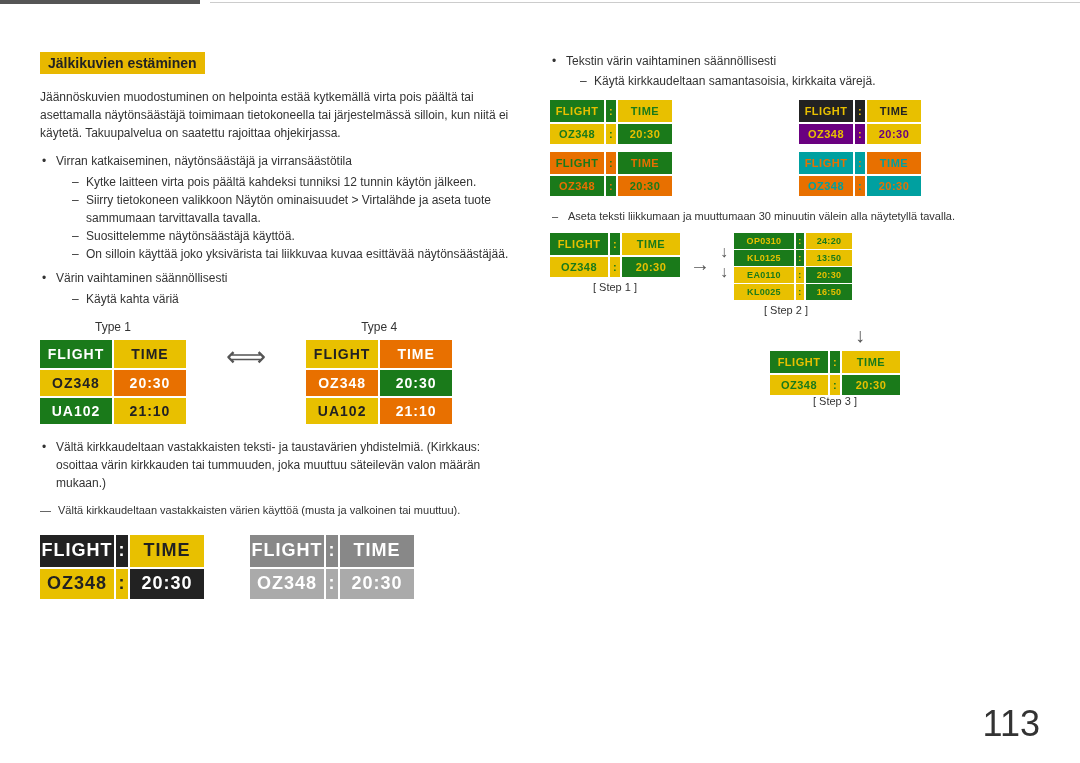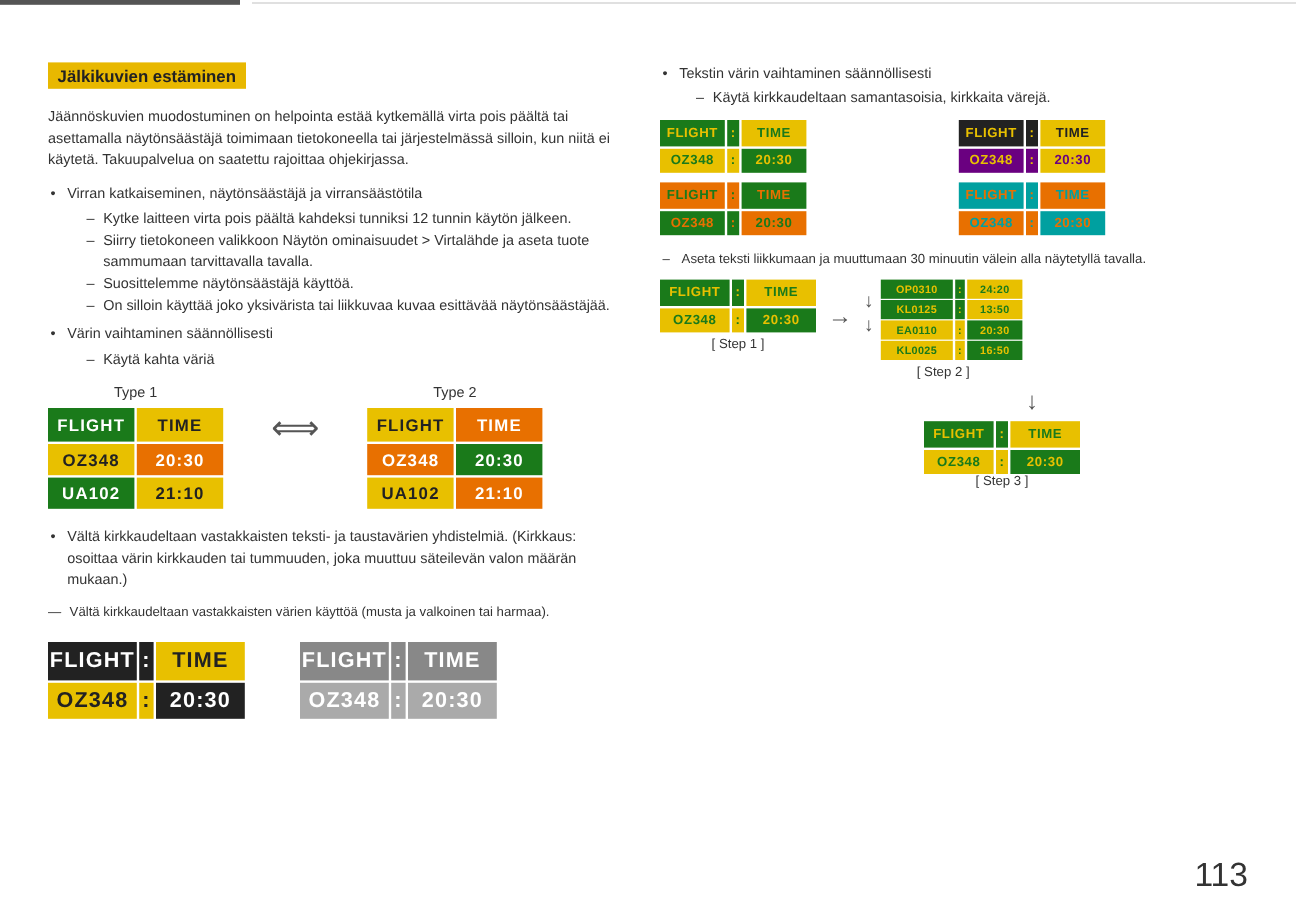--- a/index.html
+++ b/index.html
@@ -342,21 +342,21 @@
       font-weight: bold;
       font-size: 10px;
       letter-spacing: 0.3px;
     }
 
     
     .page-number {
       position: absolute;
       bottom: 18px;
       right: 40px;
-      font-size: 28px;
+      font-size: 36px;
       color: #333;
       font-weight: 300;
     }
 
     .dash-right {
       font-size: 11px;
       color: #333;
       line-height: 1.5;
       position: relative;
       padding-left: 18px;
@@ -422,21 +422,21 @@
               <div class="cell bg-yellow" style="width:72px;height:26px;font-size:14px;">21:10</div>
             </div>
           </div>
         </div>
 
         <div class="arrow-container">
           <span class="double-arrow">⟺</span>
         </div>
 
         <div class="type-block">
-          <span class="type-label">Type 2</span>
+          <span class="type-label">Type 4</span>
           <div class="flight-panel">
             <div class="flight-header-row">
               <div class="cell bg-yellow" style="width:72px;height:28px;font-size:14px;">FLIGHT</div>
               <div class="cell bg-orange" style="width:72px;height:28px;font-size:14px;">TIME</div>
             </div>
             <div class="flight-data-row">
               <div class="cell bg-orange" style="width:72px;height:26px;font-size:14px;">OZ348</div>
               <div class="cell bg-green" style="width:72px;height:26px;font-size:14px;">20:30</div>
             </div>
             <div class="flight-data-row">
@@ -446,21 +446,21 @@
           </div>
         </div>
       </div>
 
       
       <ul class="bullet-list">
         <li>Vältä kirkkaudeltaan vastakkaisten teksti- ja taustavärien yhdistelmiä. (Kirkkaus: osoittaa värin kirkkauden tai tummuuden, joka muuttuu säteilevän valon määrän mukaan.)</li>
       </ul>
 
       
-      <div class="dash-text">Vältä kirkkaudeltaan vastakkaisten värien käyttöä (musta ja valkoinen tai harmaa).</div>
+      <div class="dash-text">Vältä kirkkaudeltaan vastakkaisten värien käyttöä (musta ja valkoinen tai muuttuu).</div>
 
       
       <div class="bottom-panels">
 
         <div class="big-panel">
           <div class="big-panel-header">
             <div class="big-cell bg-dark" style="width:74px;height:32px;">FLIGHT</div>
             <div class="big-cell bg-dark" style="width:12px;height:32px;">:</div>
             <div class="big-cell bg-yellow" style="width:74px;height:32px;">TIME</div>
           </div>

